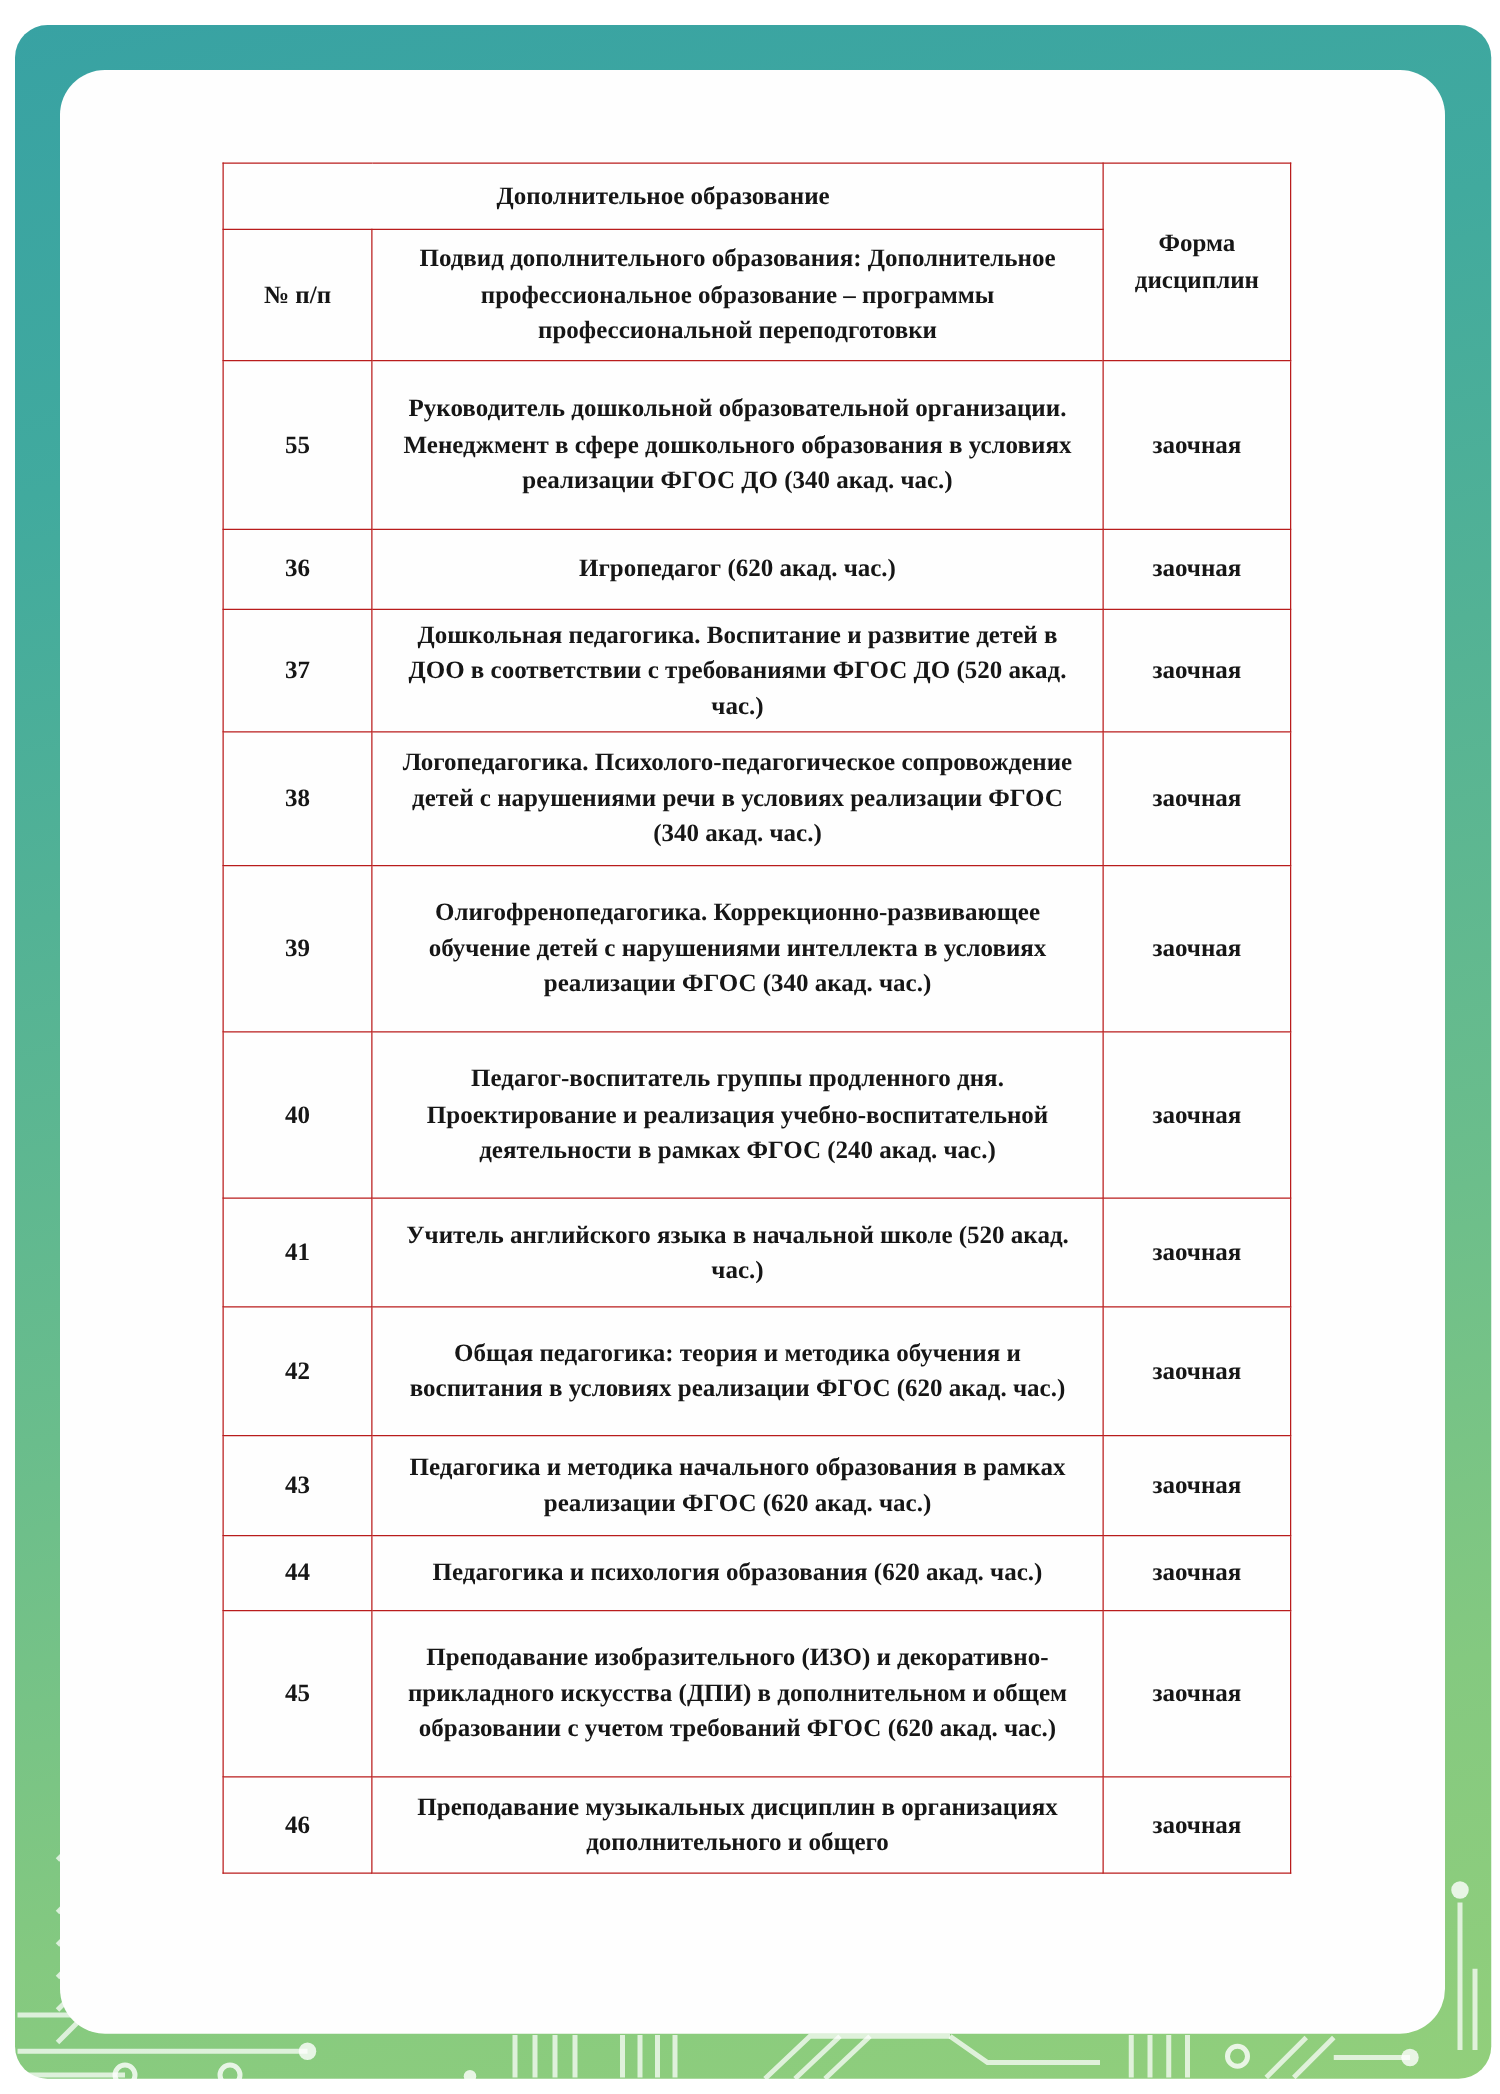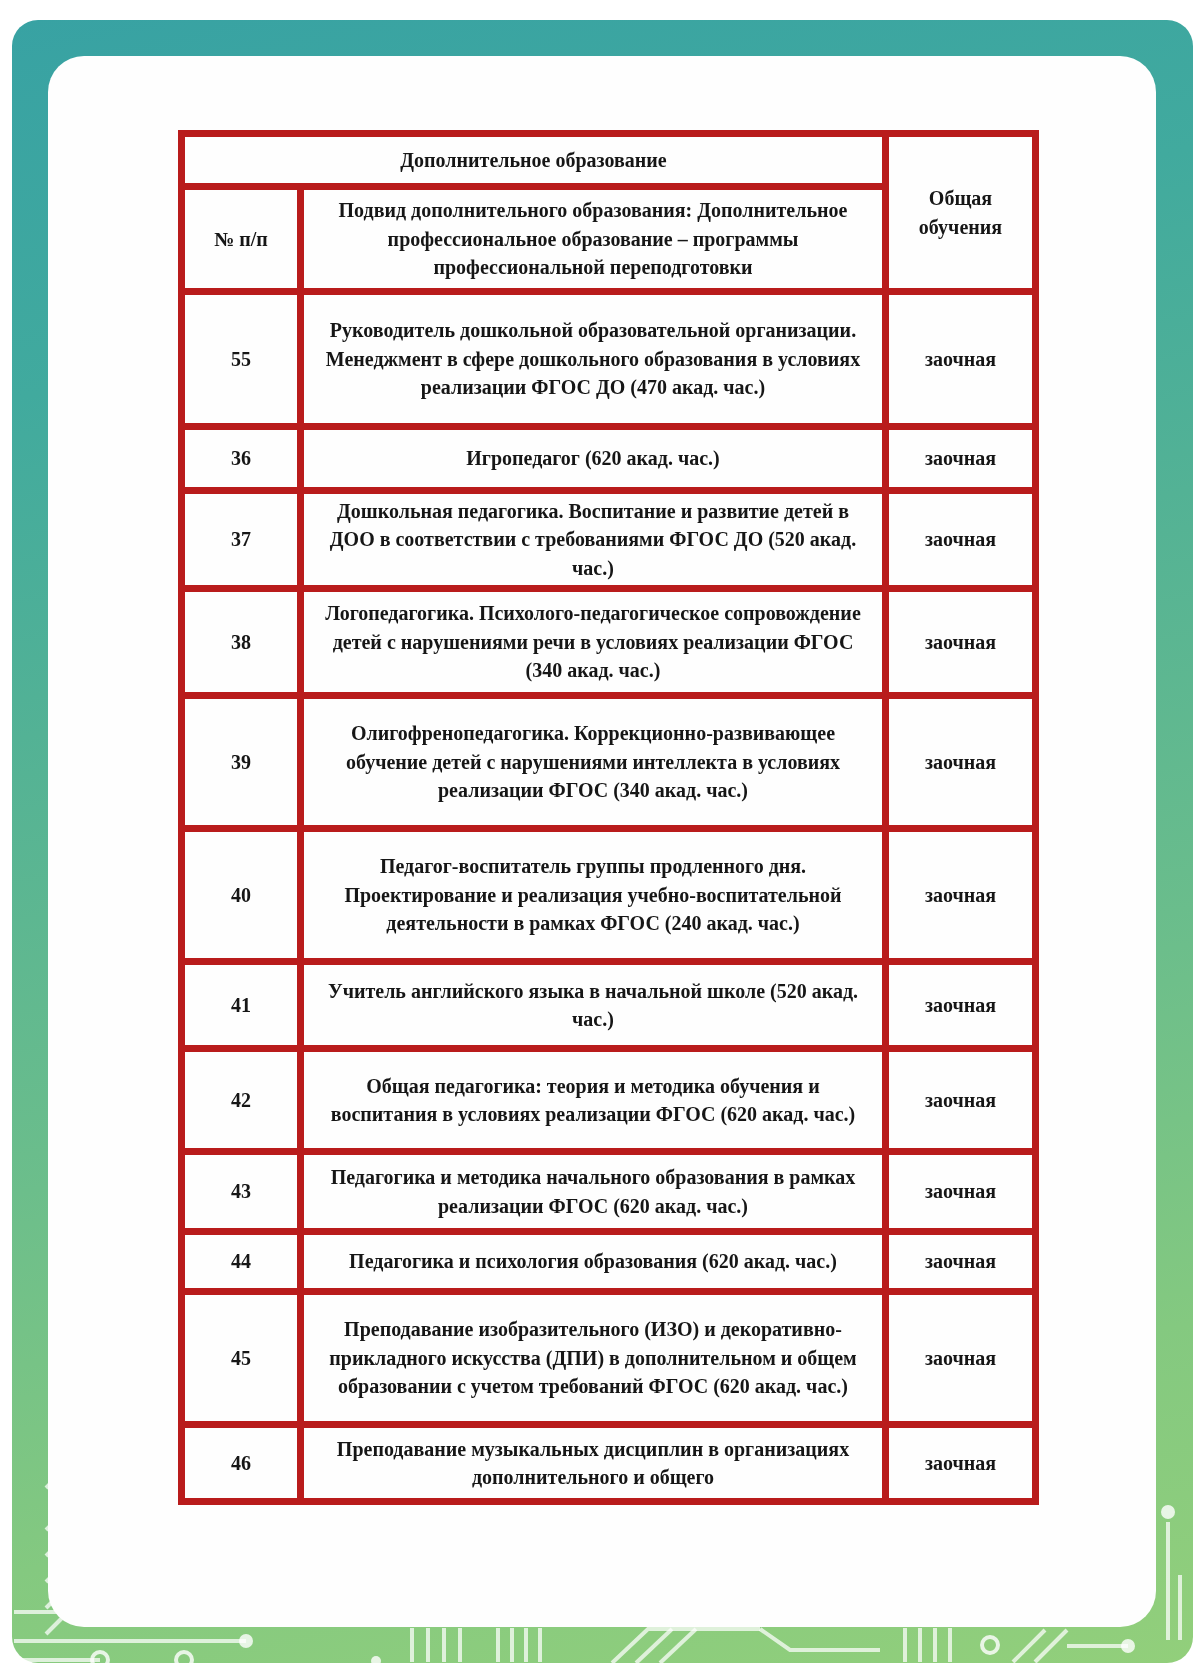--- a/index.html
+++ b/index.html
@@ -26,21 +26,21 @@
 
   
   table.programs{
     position:absolute;left:130px;top:74px;
     width:854px;table-layout:fixed;border-collapse:collapse;
   }
   table.programs col.c1{width:119px;}
   table.programs col.c2{width:585px;}
   table.programs col.c3{width:150px;}
   table.programs td{
-    border:7px solid #b91c1c;
+    border:1px solid #b91c1c;
     text-align:center;vertical-align:middle;
     font-weight:bold;color:#161616;
     font-size:20px;line-height:1.42;
     padding:0 16px;
   }
   td.numcell{padding:4px 6px;margin-left:35px;}
   td.formcell{padding:4px 8px;}
 </style>
 </head>
 <body>
@@ -108,30 +108,30 @@
     <table class="programs">
       <colgroup>
           <col class="c1">
           <col class="c2">
           <col class="c3">
         </colgroup>
 
       <tbody>
           <tr style="height:53px;">
         <td colspan="2">Дополнительное образование</td>
-        <td rowspan="2" class="formcell">Общая обучения</td>
+        <td rowspan="2" class="formcell">Форма дисциплин</td>
       </tr>
       <tr style="height:105px;">
         <td class="numcell">№ п/п</td>
         <td>Подвид дополнительного образования: Дополнительное профессиональное образование – программы профессиональной переподготовки</td>
       </tr>
 
       <tr style="height:135px;">
         <td class="numcell">55</td>
-        <td>Руководитель дошкольной образовательной организации. Менеджмент в сфере дошкольного образования в условиях реализации ФГОС ДО (470 акад. час.)</td>
+        <td>Руководитель дошкольной образовательной организации. Менеджмент в сфере дошкольного образования в условиях реализации ФГОС ДО (340 акад. час.)</td>
         <td class="formcell">заочная</td>
       </tr>
       <tr style="height:64px;">
         <td class="numcell">36</td>
         <td>Игропедагог (620 акад. час.)</td>
         <td class="formcell">заочная</td>
       </tr>
       <tr style="height:98px;">
         <td class="numcell">37</td>
         <td>Дошкольная педагогика. Воспитание и развитие детей в ДОО в соответствии с требованиями ФГОС ДО (520 акад. час.)</td>

